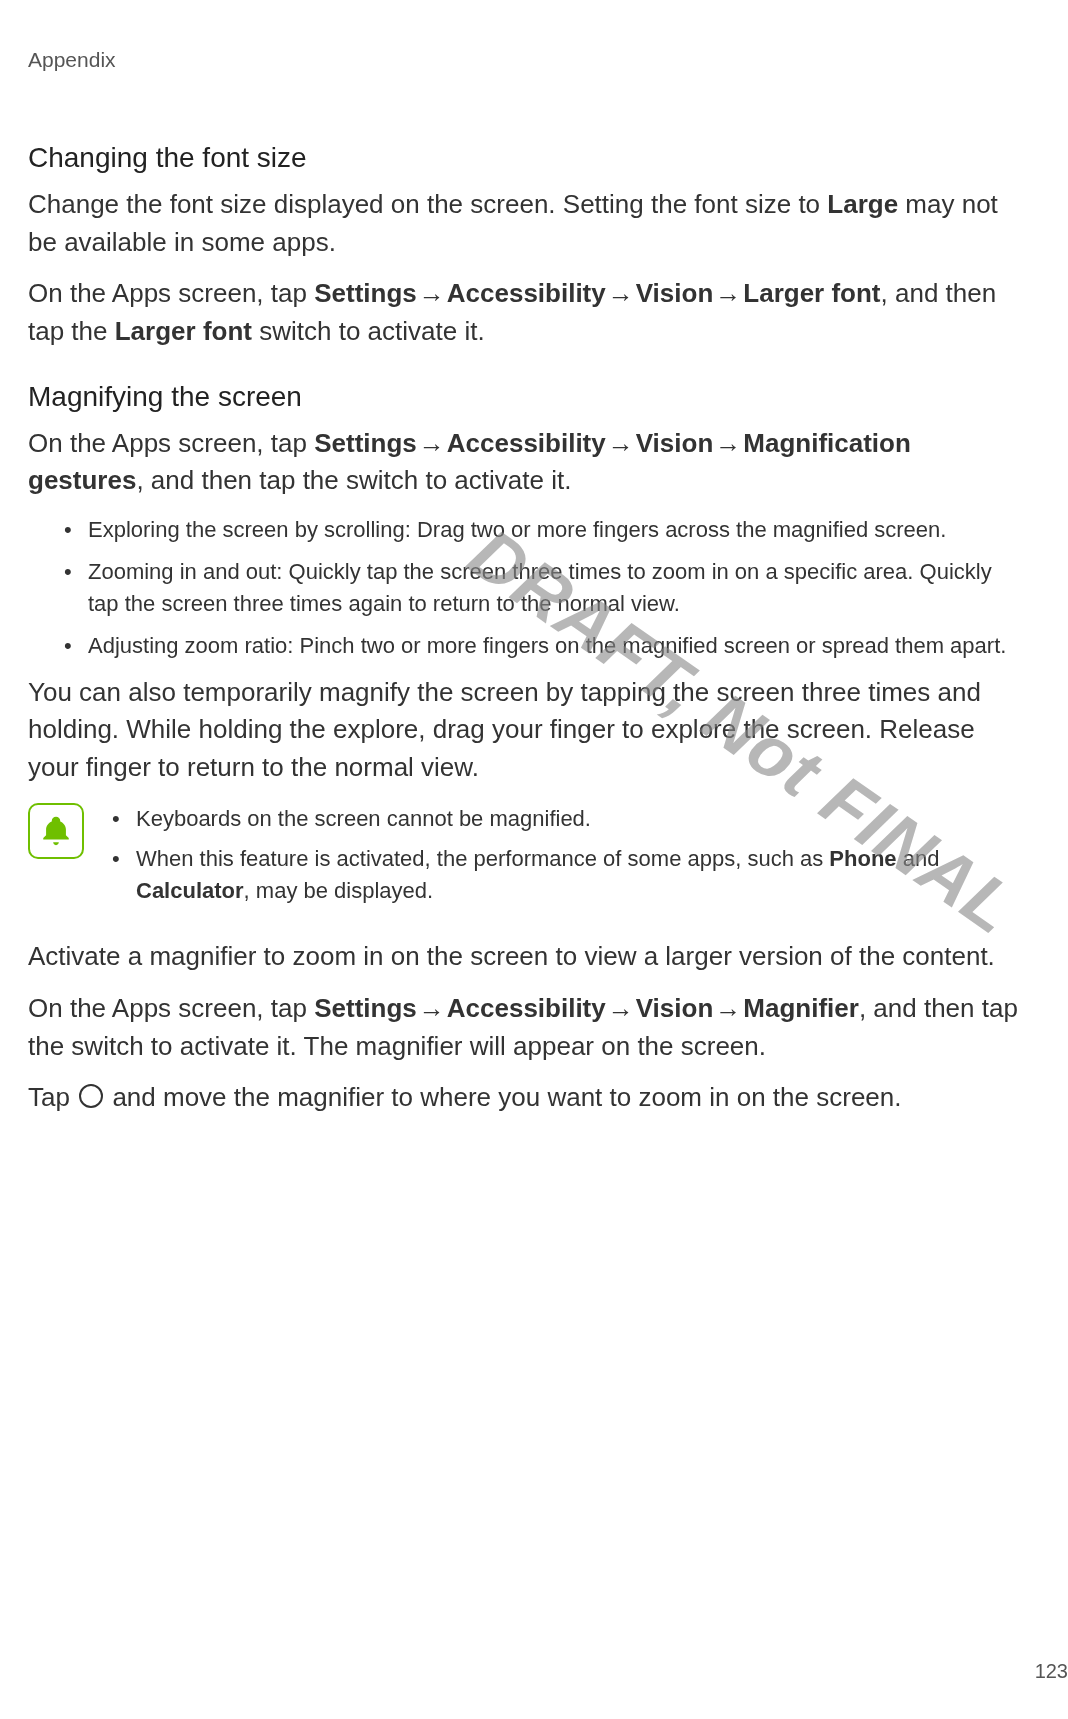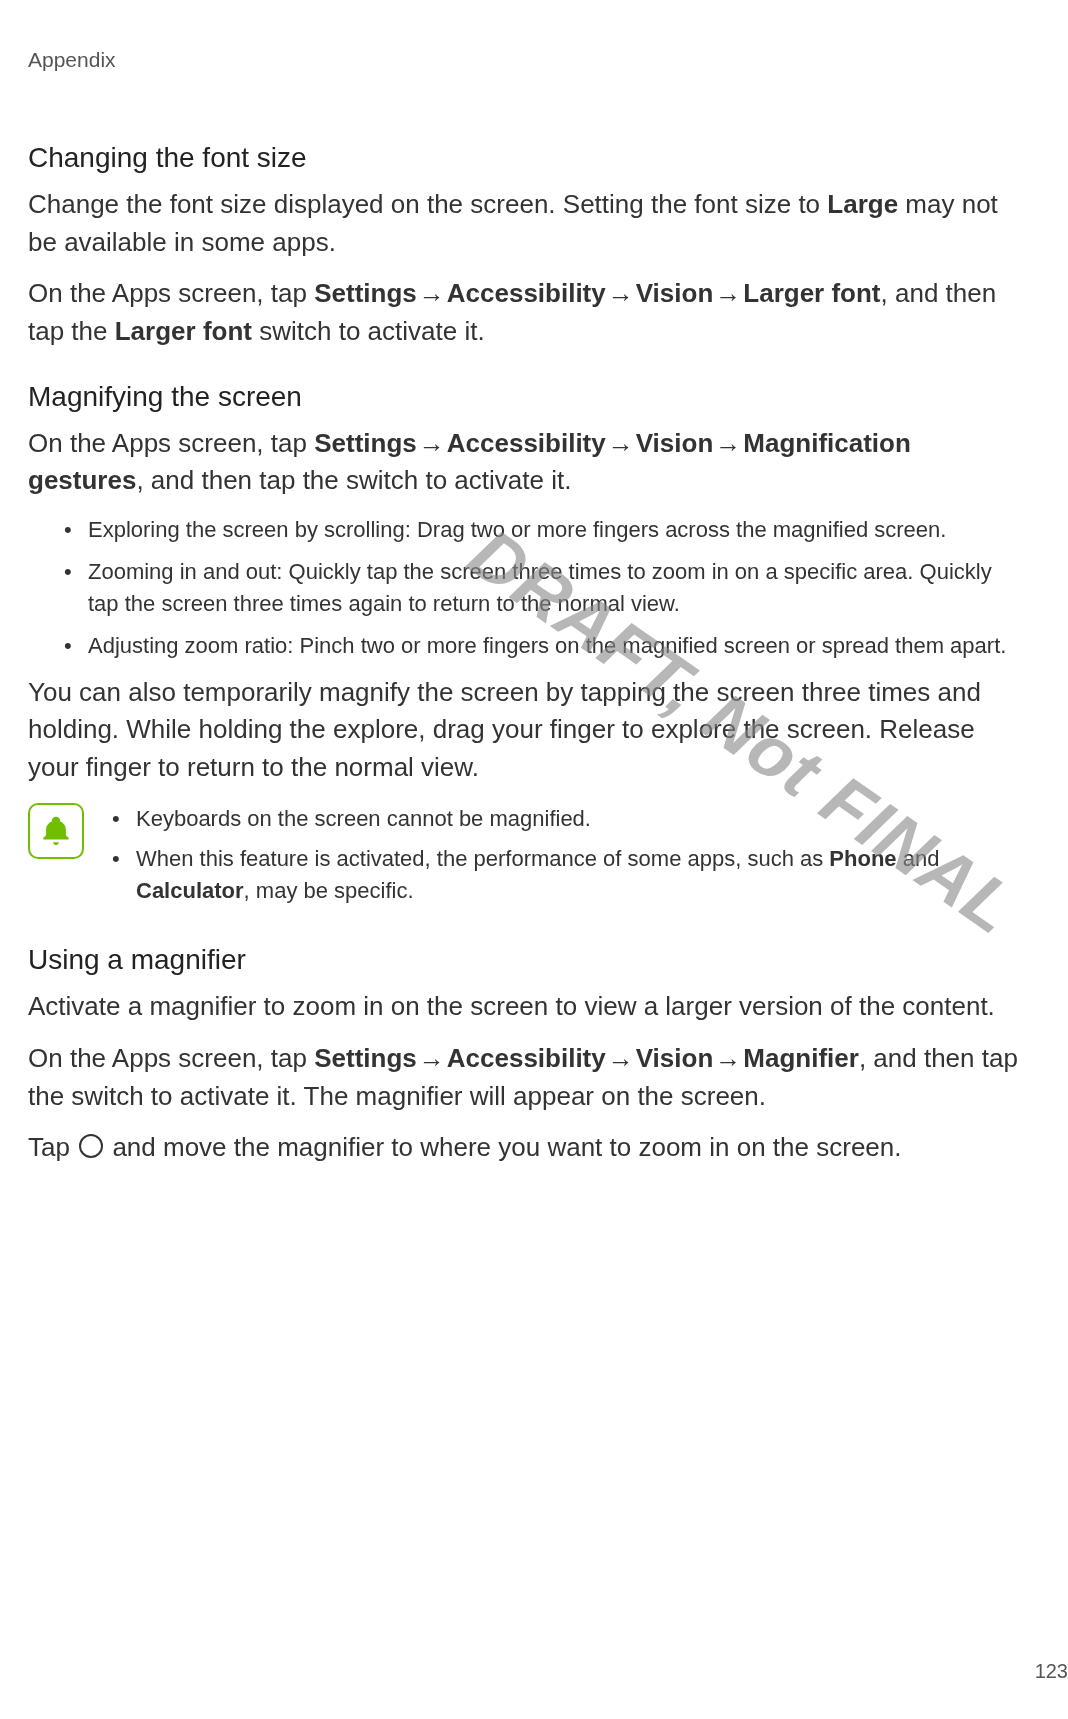--- a/index.html
+++ b/index.html
@@ -165,26 +165,25 @@
 
   <div class="note-block">
     <div class="note-icon">
       <svg viewBox="0 0 24 24">
         <path fill="#6fbf00" d="M12 2C10.3 2 9 3.3 9 5v.3C6.7 6.2 5 8.4 5 11v4l-2 2v1h18v-1l-2-2v-4c0-2.6-1.7-4.8-4-5.7V5c0-1.7-1.3-3-3-3zm-2 18c0 1.1.9 2 2 2s2-.9 2-2h-4z"></path>
       </svg>
     </div>
     <ul class="note-list">
       <li>Keyboards on the screen cannot be magnified.</li>
       <li>
-        <span>When this feature is activated, the performance of some apps, such as </span><span class="bold">Phone</span><span> and </span><span class="bold">Calculator</span><span>, may be specific.</span>
+        <span>When this feature is activated, the performance of some apps, such as </span><span class="bold">Phone</span><span> and </span><span class="bold">Calculator</span><span>, may be displayed.</span>
       </li>
     </ul>
   </div>
 
-  <h2>Using a magnifier</h2>
   <p>Activate a magnifier to zoom in on the screen to view a larger version of the content.</p>
   <p>
     <span>On the Apps screen, tap </span><span class="bold">Settings</span><span class="arrow">→</span><span class="bold">Accessibility</span><span class="arrow">→</span><span class="bold">Vision</span><span class="arrow">→</span><span class="bold">Magnifier</span><span>, and then tap the switch to activate it. The magnifier will appear on the screen.</span>
   </p>
   <p>
     <span>Tap </span><span class="circle-glyph" aria-label="tap circle button"></span><span> and move the magnifier to where you want to zoom in on the screen.</span>
   </p>
 
   <div class="page-number">123</div>
 </div>

